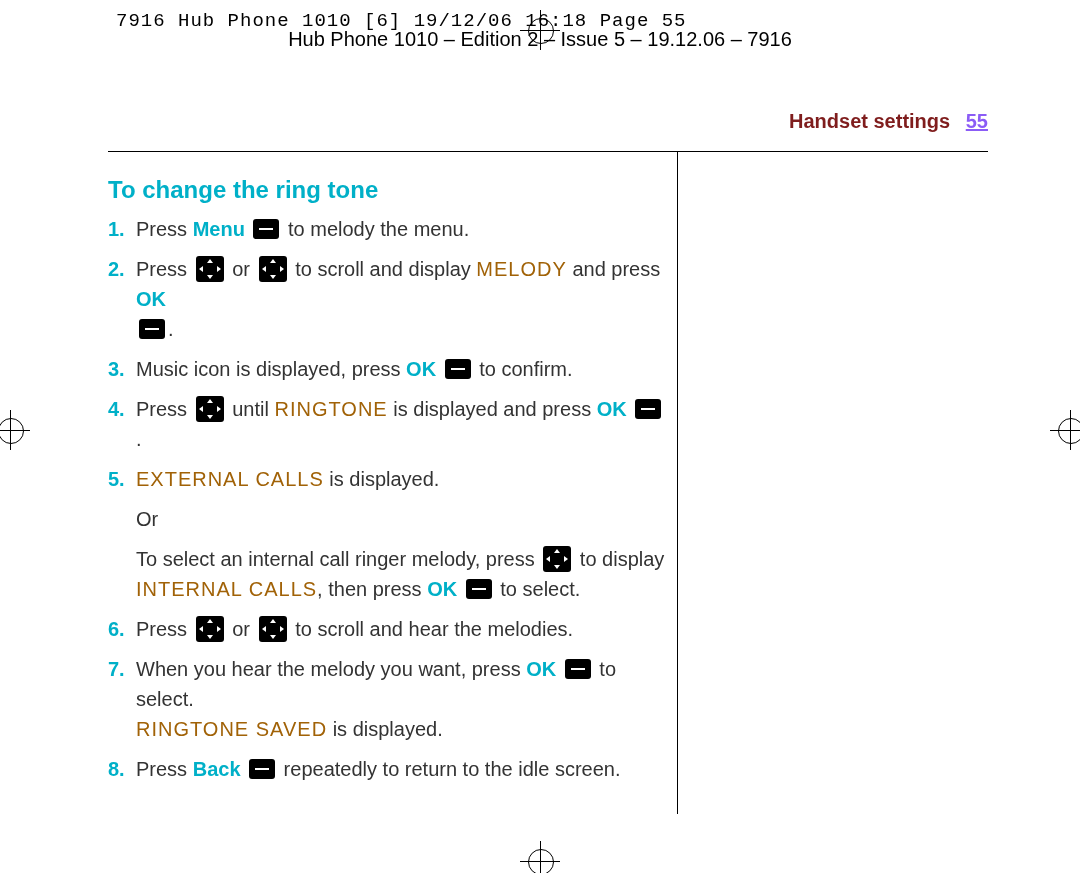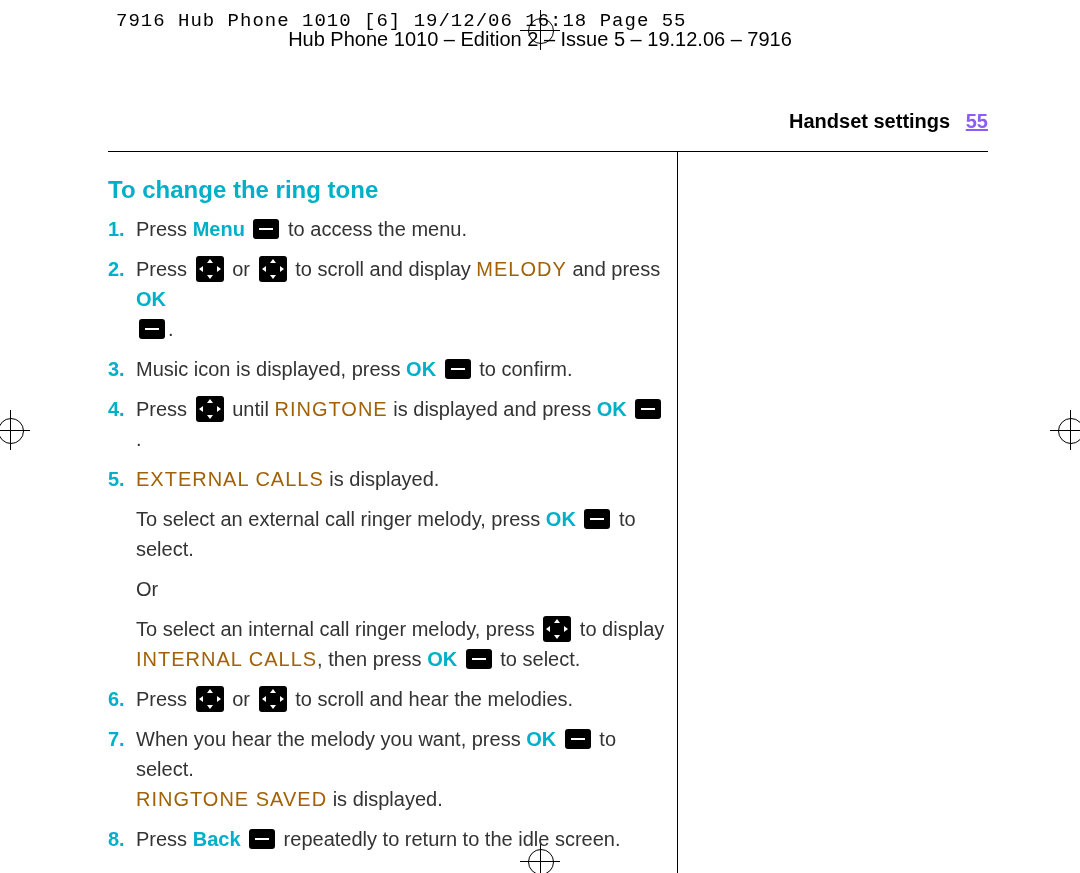--- a/index.html
+++ b/index.html
@@ -36,21 +36,21 @@
     top: 110px;
     left: 108px;
     width: 880px;
   }
   .page-header {
     text-align: right;
     font-size: 20px;
     margin-bottom: 18px;
   }
   .page-header .title {
-    color: #000000;
+    color: #7f1d1d;
     font-weight: bold;
   }
   .page-header .num {
     color: #8b5cf6;
     font-weight: bold;
     margin-left: 10px;
     text-decoration: underline;
   }
   .hr {
     border: none;
@@ -214,21 +214,21 @@
     <div class="rule-right"></div>
 
     <div class="subhead">To change the ring tone</div>
 
     <ol class="steps">
 
       <li>
         <span class="stepnum">1.</span>
         <span class="stepbody">
           <span>Press </span><span class="kw">Menu</span>
-          <span class="btn minus"></span><span> to access the menu.</span>
+          <span class="btn minus"></span><span> to melody the menu.</span>
         </span>
       </li>
 
       <li>
         <span class="stepnum">2.</span>
         <span class="stepbody">
           <span>Press </span><span class="btn nav"><span class="u"></span><span class="d"></span><span class="l"></span><span class="r"></span></span><span> or </span><span class="btn nav"><span class="u"></span><span class="d"></span><span class="l"></span><span class="r"></span></span><span> to scroll and display </span><span class="lcd">MELODY</span><span> and press </span><span class="kw">OK</span><br>
           <span class="btn minus"></span><span>.</span>
         </span>
       </li>
@@ -250,24 +250,20 @@
       </li>
 
       <li>
         <span class="stepnum">5.</span>
         <span class="stepbody">
           <span class="lcd">EXTERNAL CALLS</span><span> is displayed.</span>
         </span>
       </li>
     </ol>
 
-    <div class="sub">
-      <span>To select an external call ringer melody, press </span><span class="kw">OK</span>
-      <span class="btn minus"></span><span> to select.</span>
-    </div>
     <div class="sub">Or</div>
     <div class="sub">
       <span>To select an internal call ringer melody, press </span><span class="btn nav"><span class="u"></span><span class="d"></span><span class="l"></span><span class="r"></span></span><span> to display </span><br>
       <span class="lcd">INTERNAL CALLS</span><span>, then press </span><span class="kw">OK</span>
       <span class="btn minus"></span><span> to select.</span>
     </div>
 
     <ol class="steps">
       <li>
         <span class="stepnum">6.</span>

